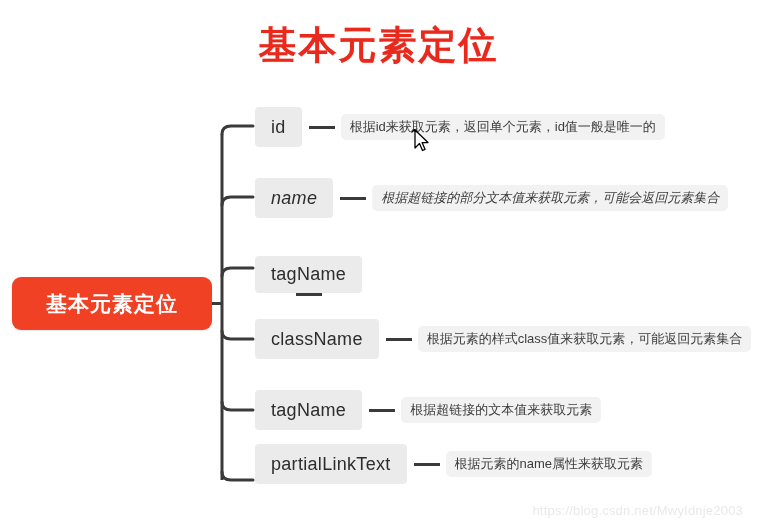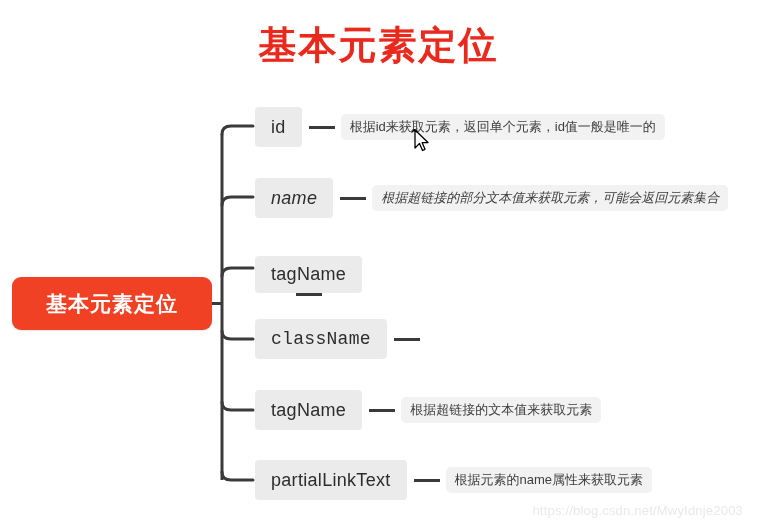--- a/index.html
+++ b/index.html
@@ -184,38 +184,41 @@
     </div>
   </div>
 
   <div class="branch-row" style="top:256px;flex-direction:column;">
     <div class="node-box">
       <span class="node-label">tagName</span>
     </div>
     <div class="leaf-connector"></div>
   </div>
 
-  <div class="branch-row" style="top:319px;font-family:Liberation Mono, monospace;">
+  <div class="branch-row" style="top:319px;">
     <div class="node-box">
       <span class="node-label">className</span>
     </div>
     <div class="leaf-connector"></div>
+    <div class="desc-pill">
+      <span class="desc-text">根据元素的样式class值来获取元素，可能返回元素集合</span>
+    </div>
   </div>
 
   <div class="branch-row" style="top:390px;">
     <div class="node-box">
       <span class="node-label">tagName</span>
     </div>
     <div class="leaf-connector"></div>
     <div class="desc-pill">
       <span class="desc-text">根据超链接的文本值来获取元素</span>
     </div>
   </div>
 
-  <div class="branch-row" style="top:460px;">
+  <div class="branch-row" style="top:444px;">
     <div class="node-box">
       <span class="node-label">partialLinkText</span>
     </div>
     <div class="leaf-connector"></div>
     <div class="desc-pill">
       <span class="desc-text">根据元素的name属性来获取元素</span>
     </div>
   </div>
 
   <svg id="cursor" viewBox="0 0 22 26" xmlns="http://www.w3.org/2000/svg">

